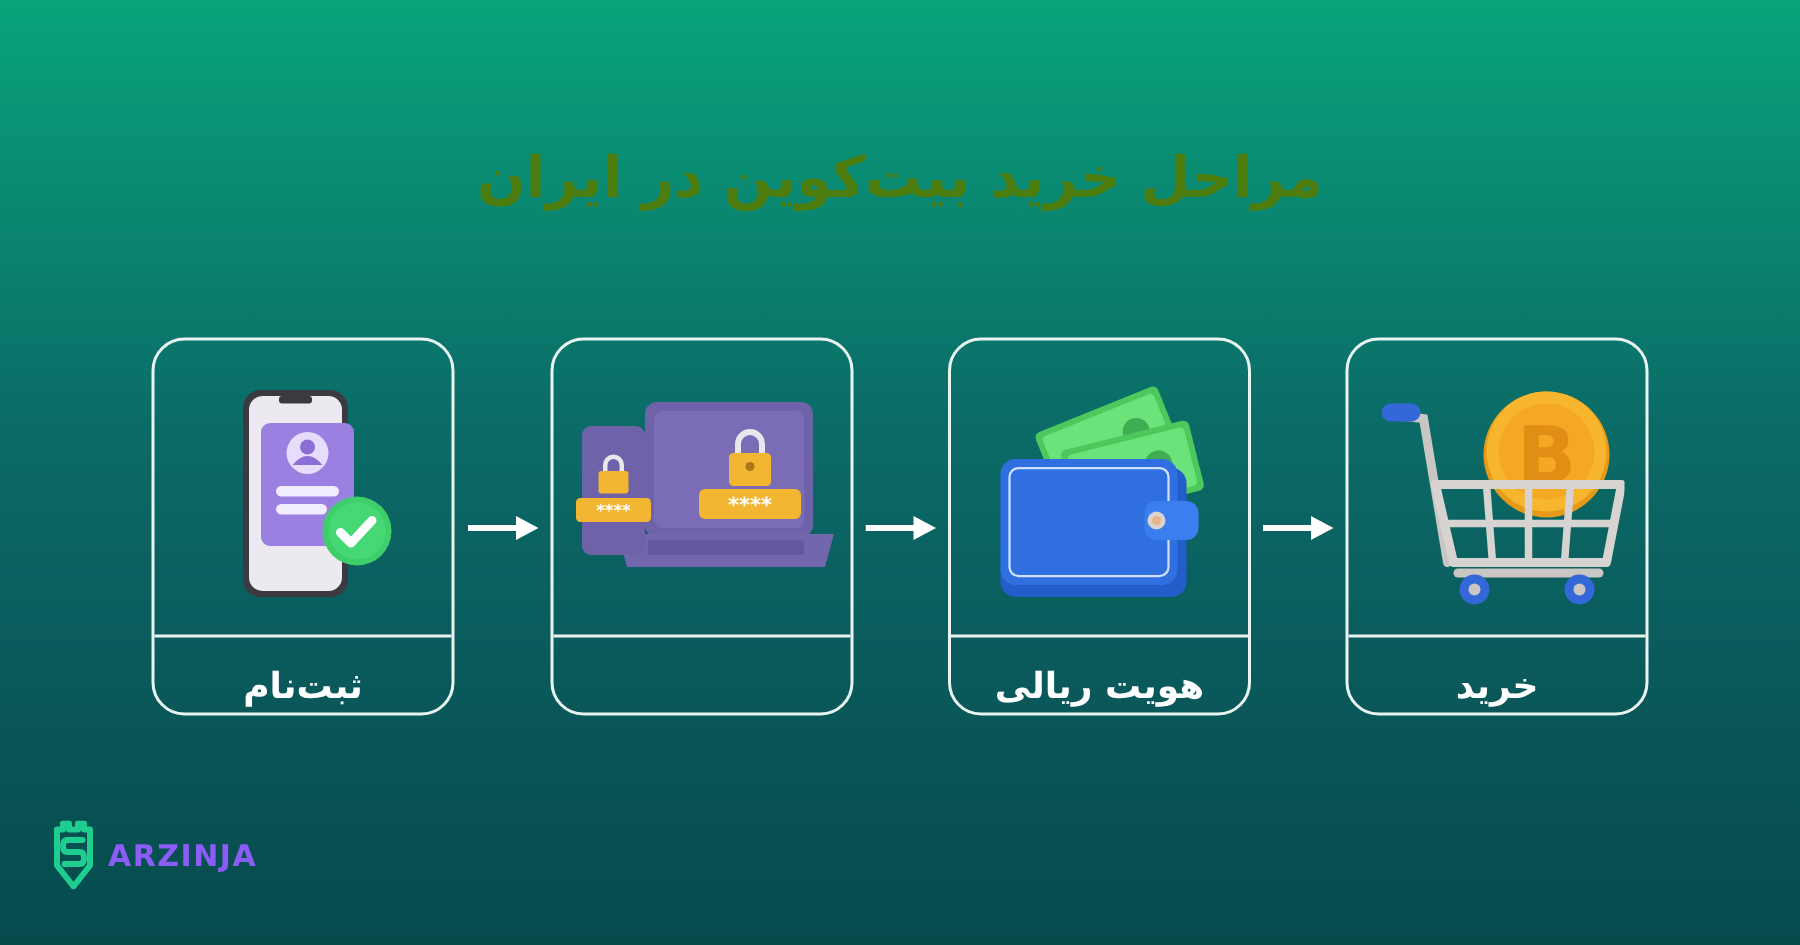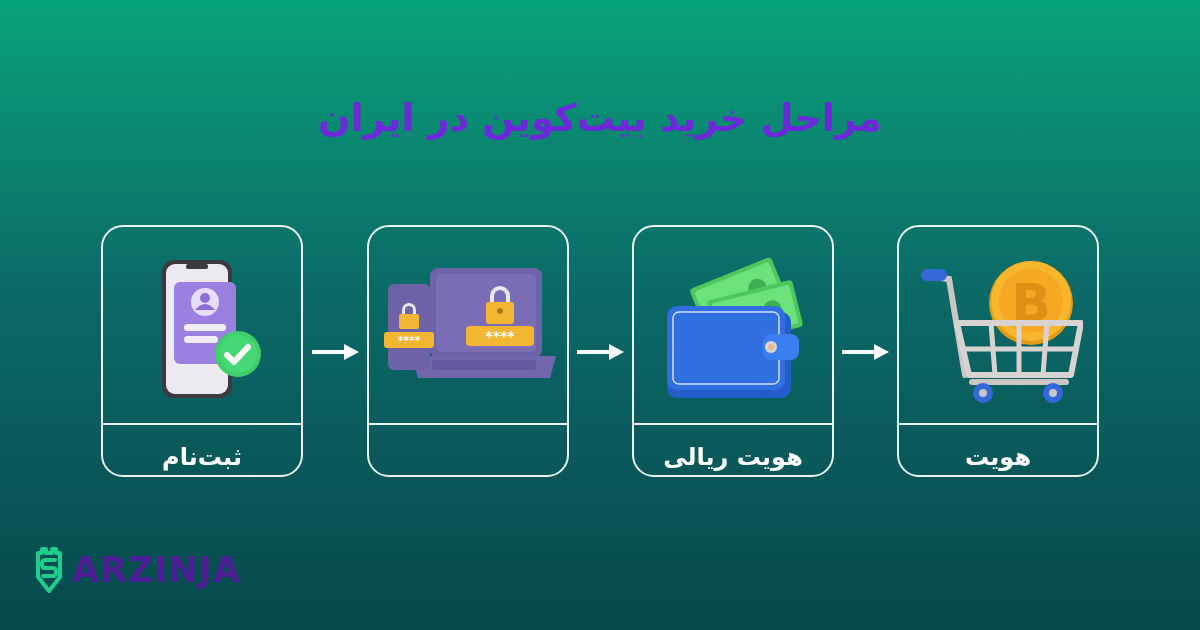--- a/index.html
+++ b/index.html
@@ -3,21 +3,21 @@
 <meta charset="utf-8">
 <style>
   html, body { margin:0; padding:0; }
   body {
     width:1200px; height:630px; overflow:hidden; position:relative;
     background: linear-gradient(180deg, #08a47a 0%, #0a8a72 20%, #0b6b67 45%, #0a5a5c 70%, #064a4c 100%);
     font-family: "DejaVu Sans", sans-serif;
   }
   .title {
     position:absolute; left:0; right:0; top:96px; text-align:center;
-    color:#6d28d9; font-size:38px; font-weight:bold; direction:rtl;
+    color:#4d7c0f; font-size:38px; font-weight:bold; direction:rtl;
     letter-spacing:0;
   }
   .card {
     position:absolute; top:225px; width:202px; height:252px;
     border:2px solid #e9f4f1; border-radius:22px; box-sizing:border-box;
   }
   .card .divider {
     position:absolute; left:0; right:0; top:196px; height:2px; background:#e9f4f1;
   }
   .card .label {
@@ -29,21 +29,21 @@
     position:absolute; left:0; right:0; top:0; height:196px;
     display:flex; align-items:center; justify-content:center;
   }
   .arrow {
     position:absolute; top:343px; width:48px; height:18px;
   }
   .logo {
     position:absolute; left:34px; top:547px; display:flex; align-items:center; gap:8px;
   }
   .logo .word {
-    color:#4c1d95; font-size:35px; font-weight:bold; letter-spacing:1px;
+    color:#8b5cf6; font-size:20px; font-weight:bold; letter-spacing:1px;
     font-family:"DejaVu Sans", sans-serif;
   }
 </style>
 </head>
 <body>
 
 <h1 class="title" style="margin:0;">مراحل خرید بیت‌کوین در ایران</h1>
 
 <div class="card" style="left:101px;">
   <div class="illus">
@@ -143,21 +143,21 @@
       <line x1="106" y1="78" x2="106" y2="130" stroke="#d6d3d0" stroke-width="5"></line>
       <line x1="134" y1="78" x2="130" y2="130" stroke="#d6d3d0" stroke-width="5"></line>
       <rect x="56" y="134" width="100" height="6" rx="3" fill="#c9c6c3"></rect>
       <circle cx="70" cy="148" r="10" fill="#3468d8"></circle>
       <circle cx="70" cy="148" r="4" fill="#c9c6c3"></circle>
       <circle cx="140" cy="148" r="10" fill="#3468d8"></circle>
       <circle cx="140" cy="148" r="4" fill="#c9c6c3"></circle>
     </svg>
   </div>
   <div class="divider"></div>
-  <div class="label">هویت</div>
+  <div class="label">خرید</div>
 </div>
 
 <div class="logo">
   <svg width="30" height="46" viewBox="0 0 30 46">
     <path d="M4 6 L8 6 L8 2 L12 2 L12 6 L18 6 L18 2 L22 2 L22 6 L26 6 L26 30 L15 44 L4 30 Z" fill="none" stroke="#1fce8e" stroke-width="4" stroke-linejoin="round"></path>
     <path d="M21 13 L11 13 Q8 13 8 17 Q8 21 11 21 L19 21 Q22 21 22 25 Q22 29 19 29 L9 29" fill="none" stroke="#1fce8e" stroke-width="4" stroke-linecap="round"></path>
   </svg>
   <span class="word">ARZINJA</span>
 </div>
 

